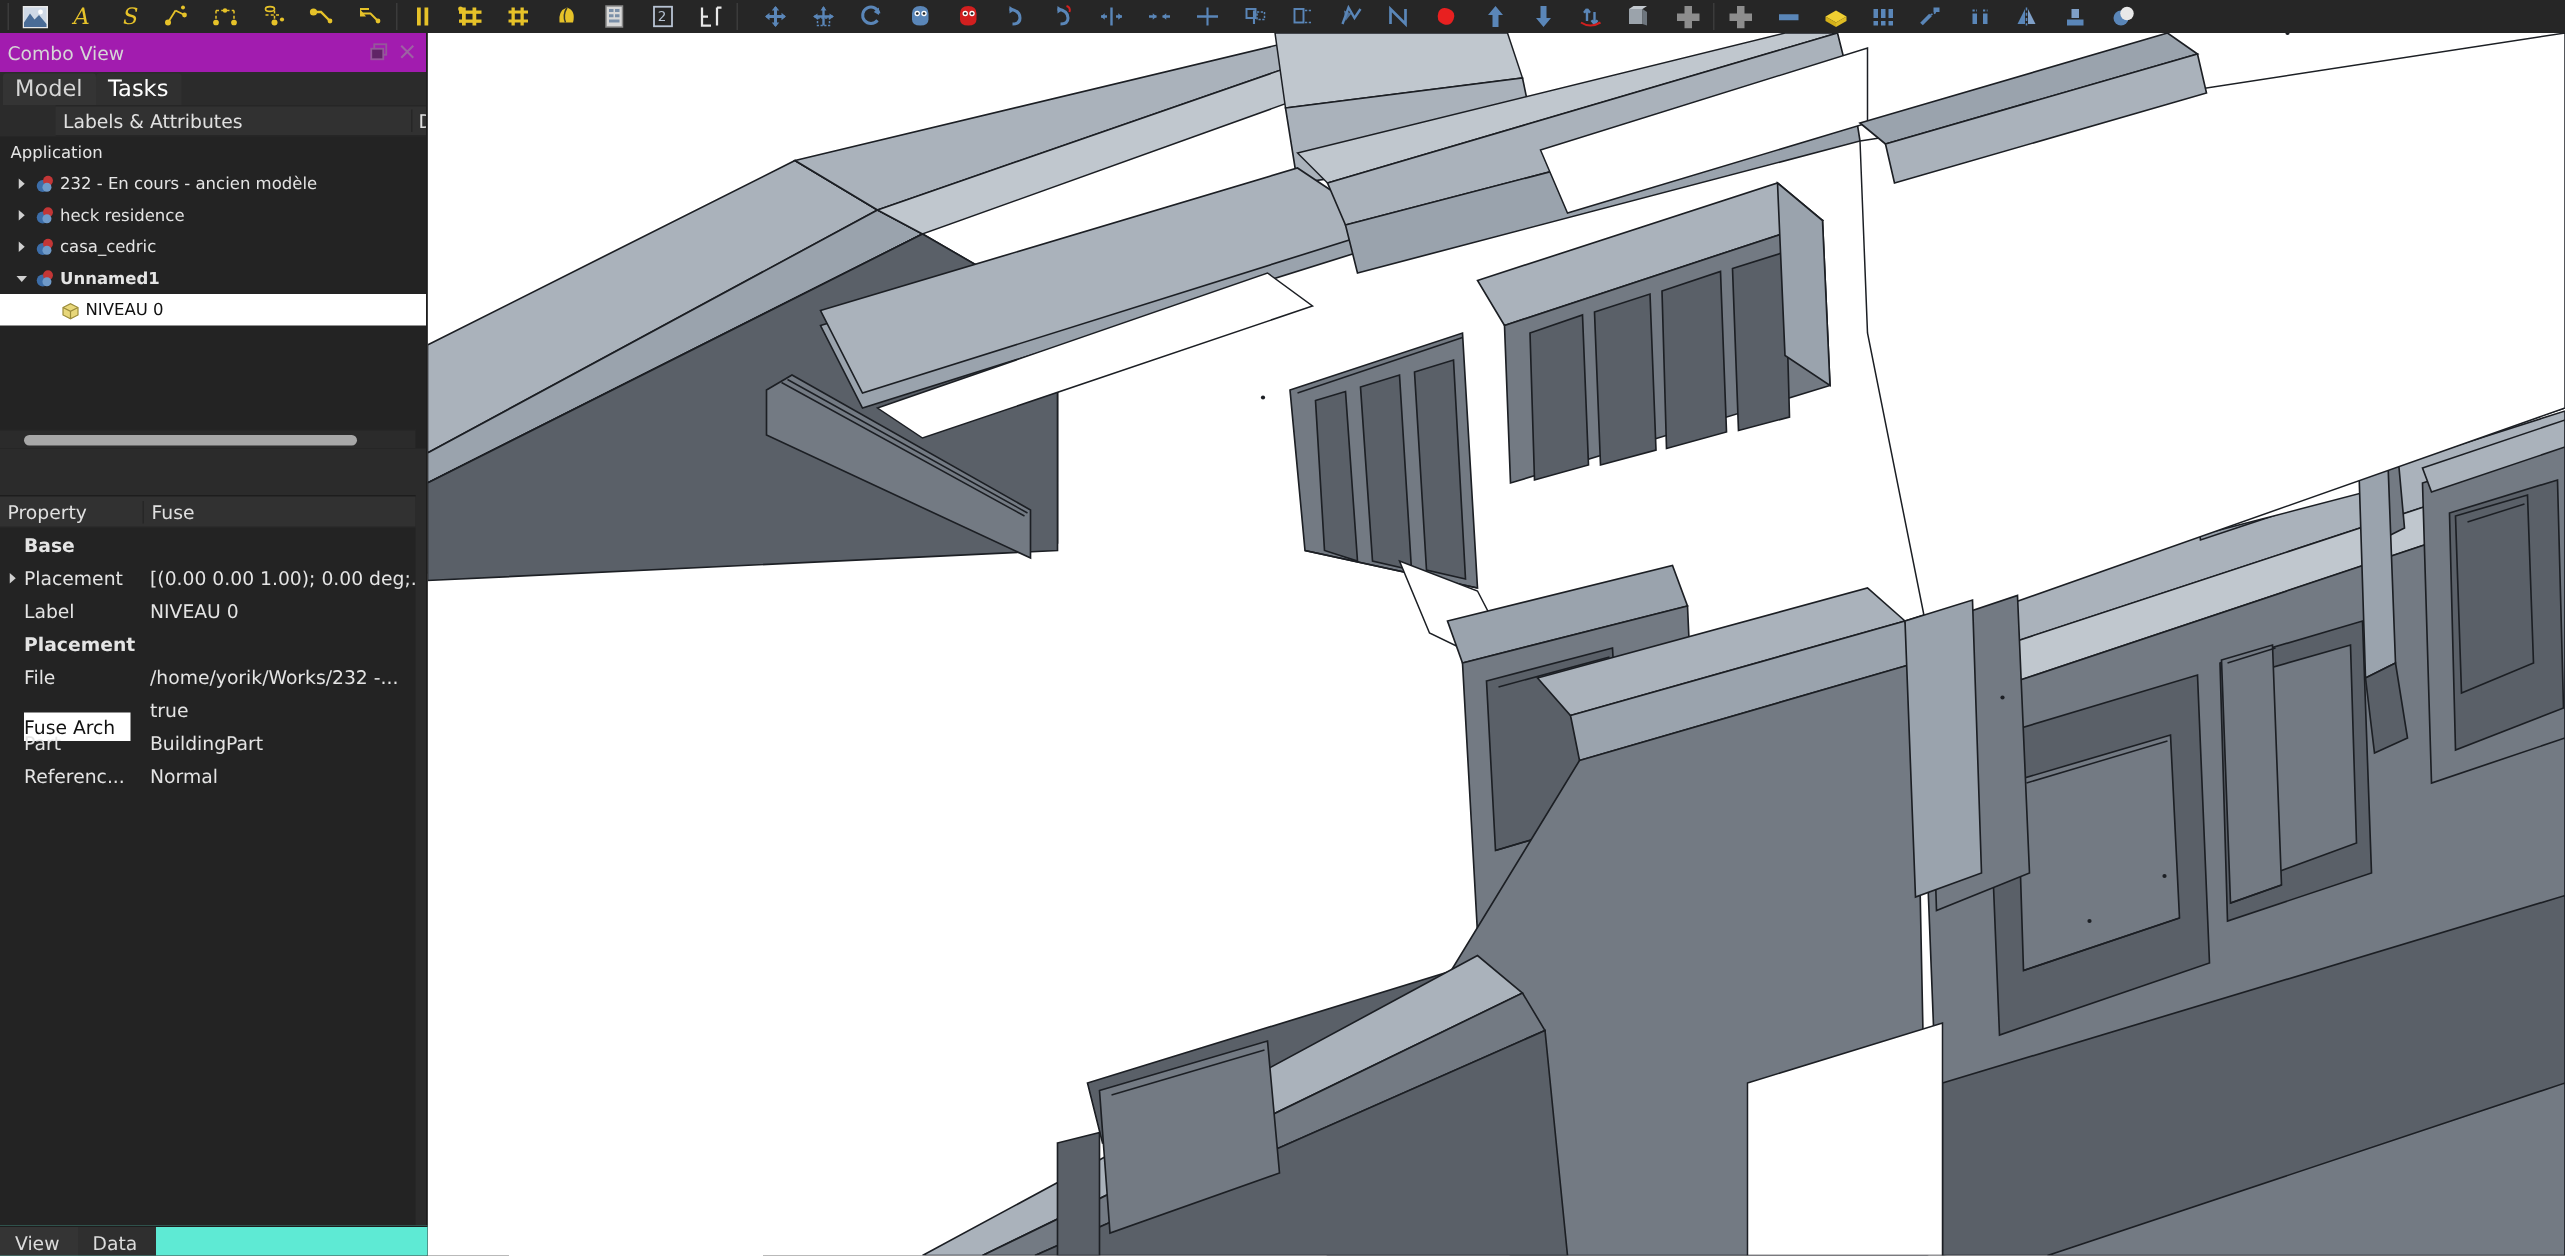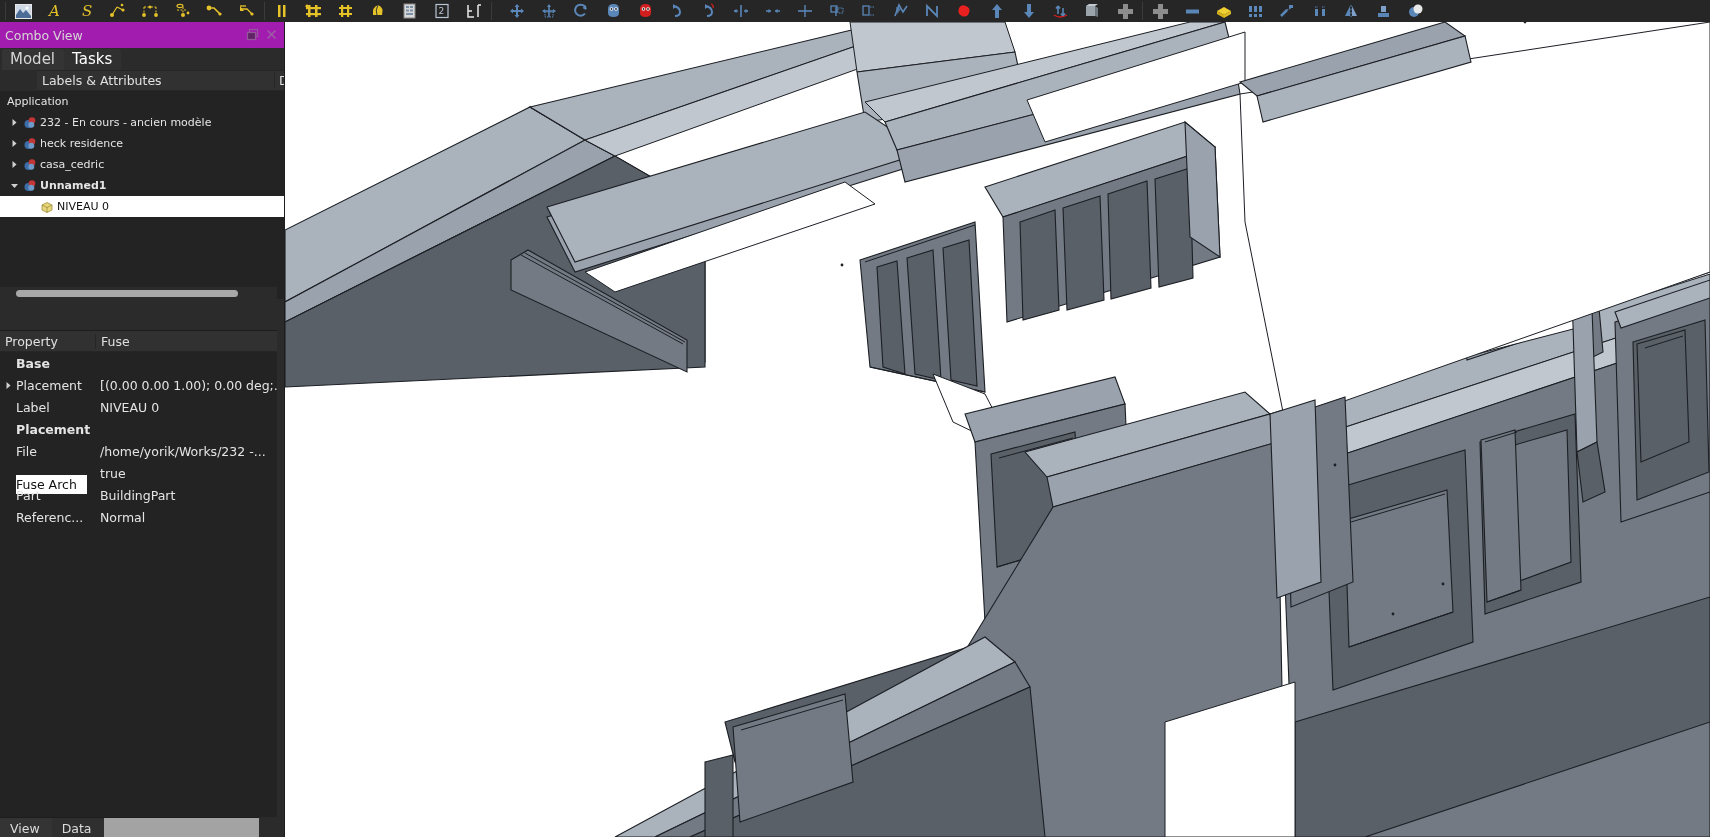--- a/index.html
+++ b/index.html
@@ -154,22 +154,22 @@
   .prop-row.hl .p-name-wrap {
     background: #ffffff; color: #111;
     display: inline-block; padding: 2px 10px 2px 4px;
     margin-left: -4px;
     margin-top: 22px;
   }
 
   
   #panel-bottom-tabs {
     position: absolute; left: 0; bottom: 0;
-    width: 259px; height: 20px;
-    background: #a3a3a3;
+    width: 285px; height: 20px;
+    background: #5eead4;
     display: flex; align-items: flex-start;
     border-top: 1px solid #1d1d1d;
   }
   .pb-tab {
     font-size: 12.5px; color: #dcdcdc;
     padding: 2px 12px 0 10px; line-height: 17px;
   }
   .pb-tab.active { background: #343434; }
   .pb-tab.inactive { background: #2f2f2f; }
 

